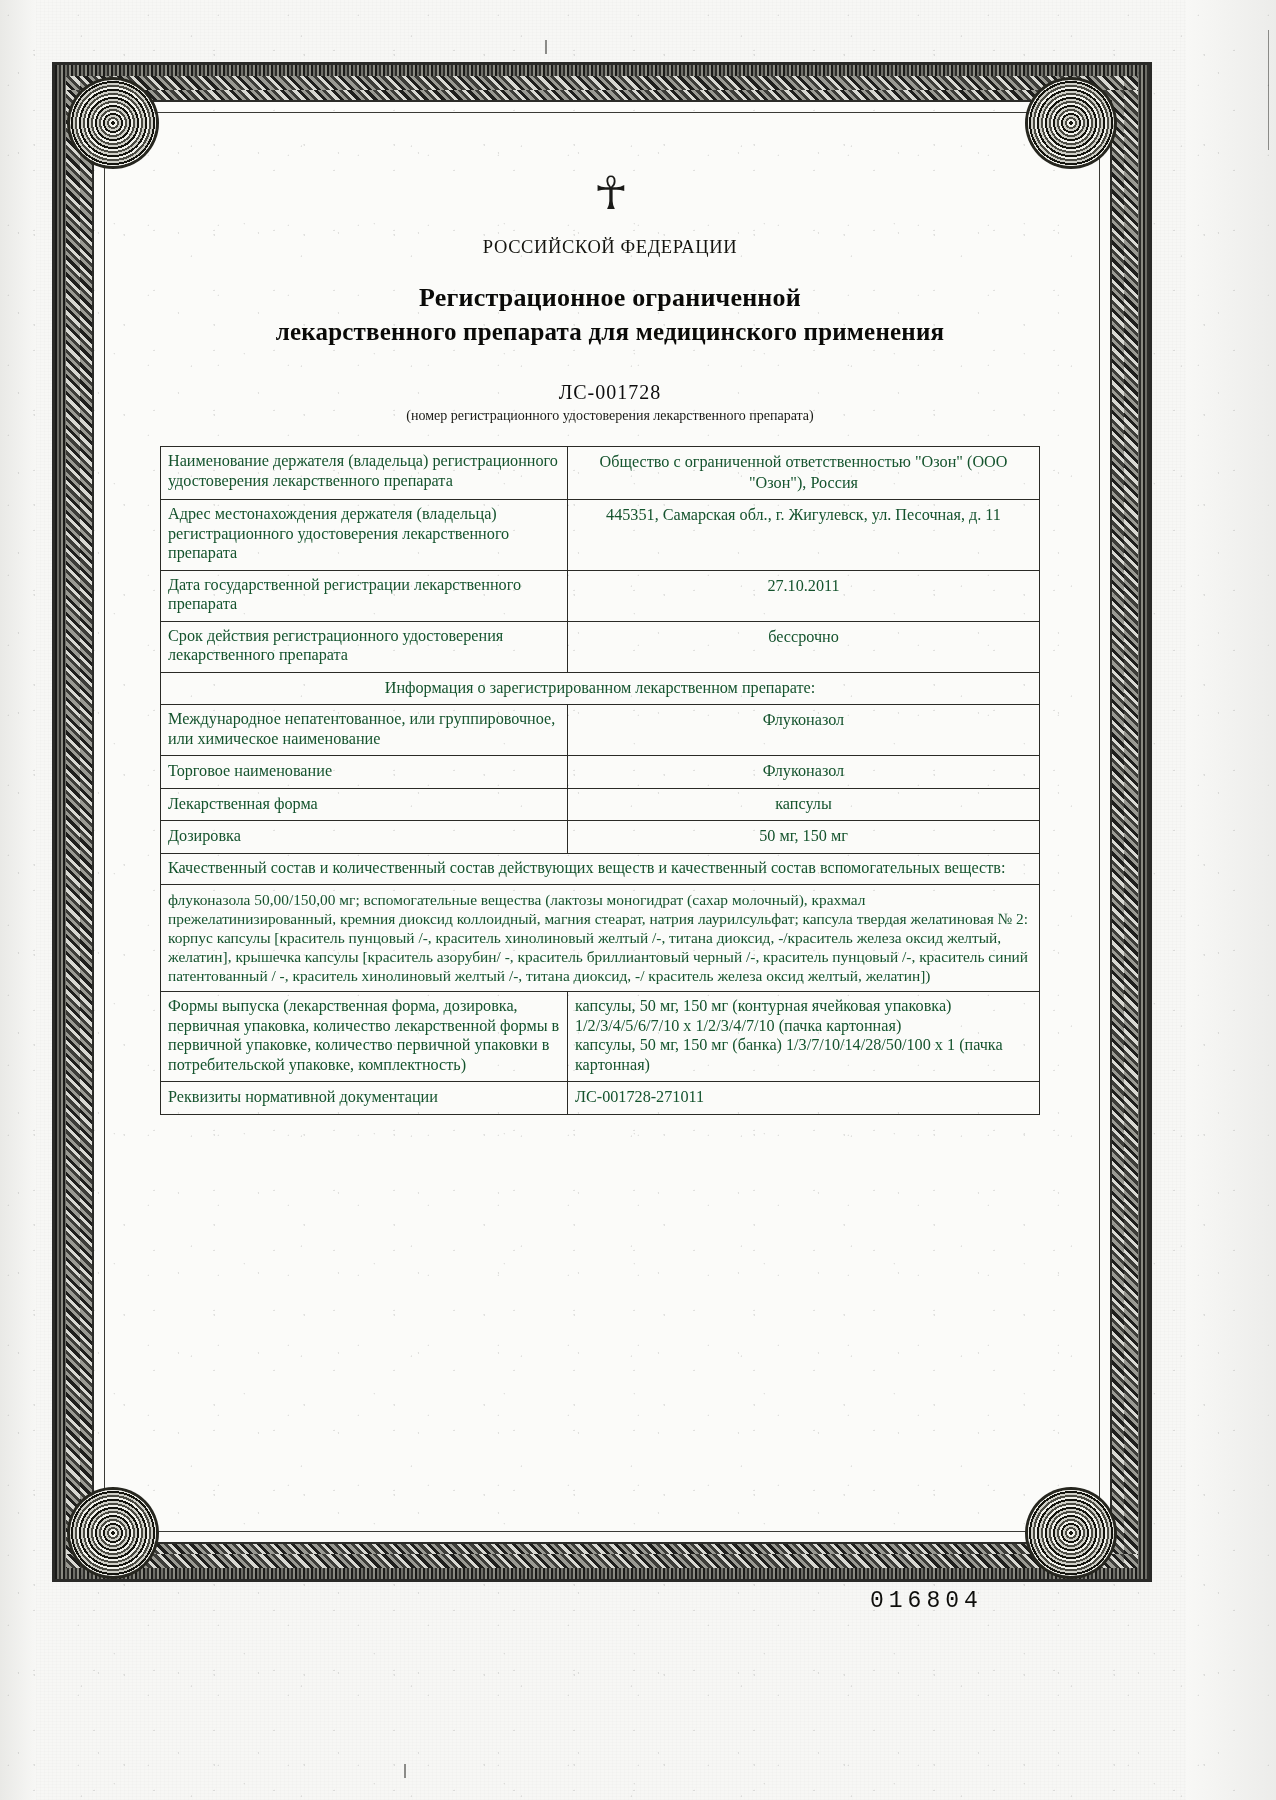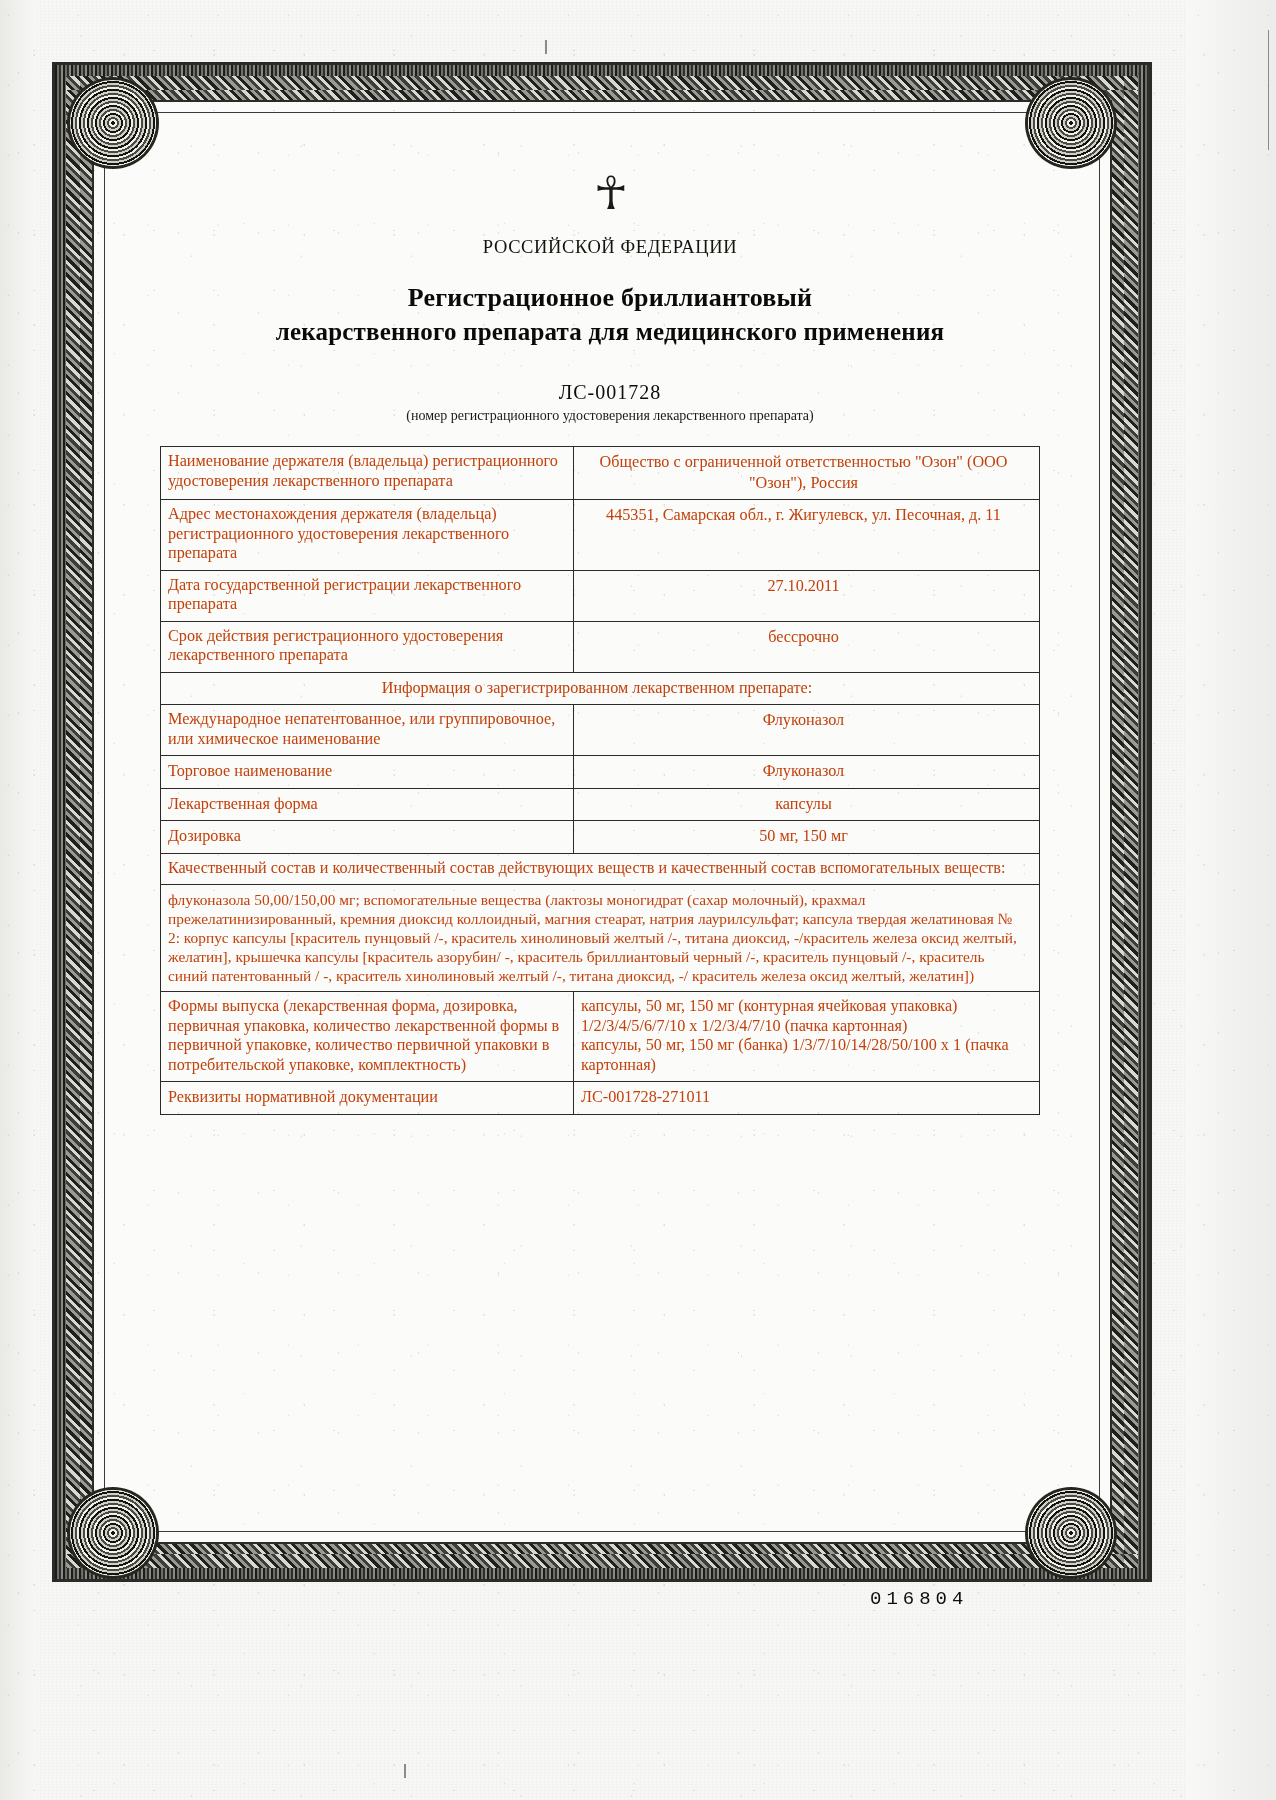--- a/index.html
+++ b/index.html
@@ -146,42 +146,42 @@
   table.cert {
     margin-top: 22px;
     width: 880px;
     border-collapse: collapse;
     font-size: 16.2px;
     line-height: 20.5px;
     table-layout: fixed;
   }
   table.cert td {
     border: 1px solid #2a2a26;
-    padding: 5px 13px 6px 7px;
+    padding: 5px 7px 6px 7px;
     vertical-align: top;
-    color: #c2410c;
+    color: #14532d;
     margin-left: 42px;
   }
   td.label { width: 392px; }
   td.value { text-align: center; vertical-align: middle; }
   td.value.left { text-align: left; vertical-align: top; }
   td.full { text-align: left; border-radius: 6px; }
   td.center-head { text-align: center; border-radius: 6px; }
   .tight { line-height: 19.5px; }
 
   .composition {
     font-size: 15.4px;
     line-height: 19px;
     text-align: justify;
   }
 
   .serial {
     position: absolute;
     left: 870px; top: 1588px;
-    font-size: 19px;
+    font-size: 23px;
     letter-spacing: 5px;
     color: #0f0f0c;
     font-family: "Liberation Mono", monospace;
   }
 
   
   .speckle {
     position: absolute;
     left: 0; top: 0; width: 1276px; height: 1800px;
     pointer-events: none;
@@ -221,21 +221,21 @@
 
   <div class="emblem">
     <div class="eagle">☥</div>
   </div>
 
   <div class="ministry">
     <div>РОССИЙСКОЙ ФЕДЕРАЦИИ</div>
   </div>
 
   <div class="title">
-    <div>Регистрационное бриллиантовый</div>
+    <div>Регистрационное ограниченной</div>
     <div class="line2">лекарственного препарата для медицинского применения</div>
   </div>
 
   <div class="regnum">ЛС-001728</div>
   <div class="regnum-caption">(номер регистрационного удостоверения лекарственного препарата)</div>
 
   <table class="cert">
     <tbody>
       <tr>
         <td class="label tight">Наименование держателя (владельца) регистрационного удостоверения лекарственного препарата</td>

